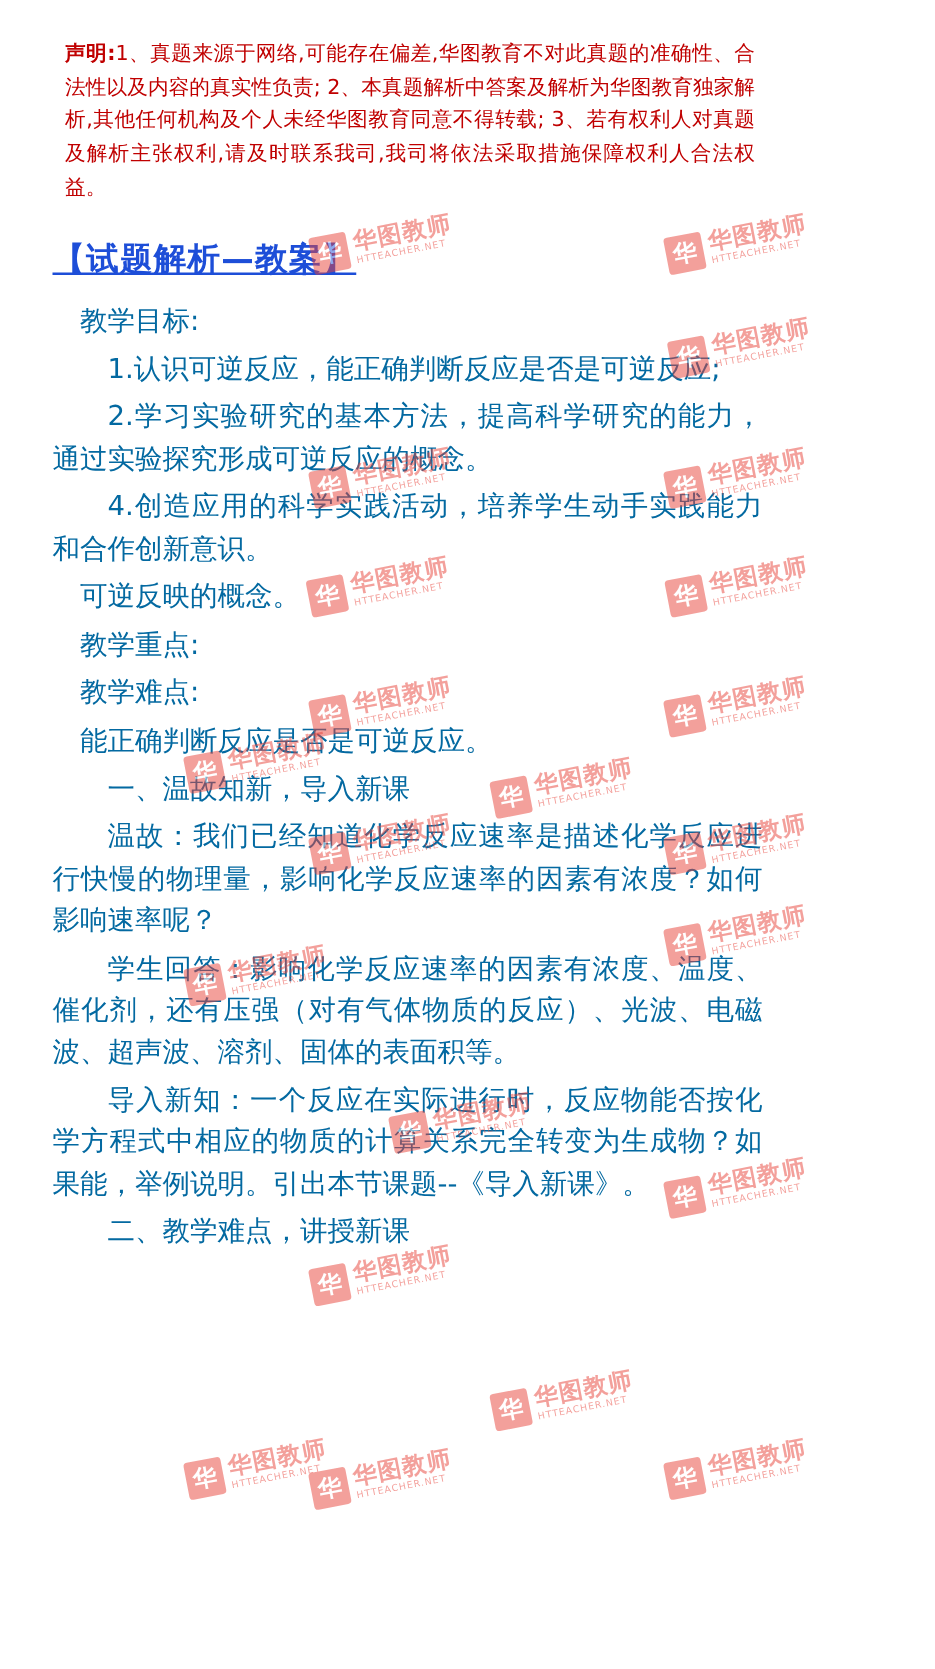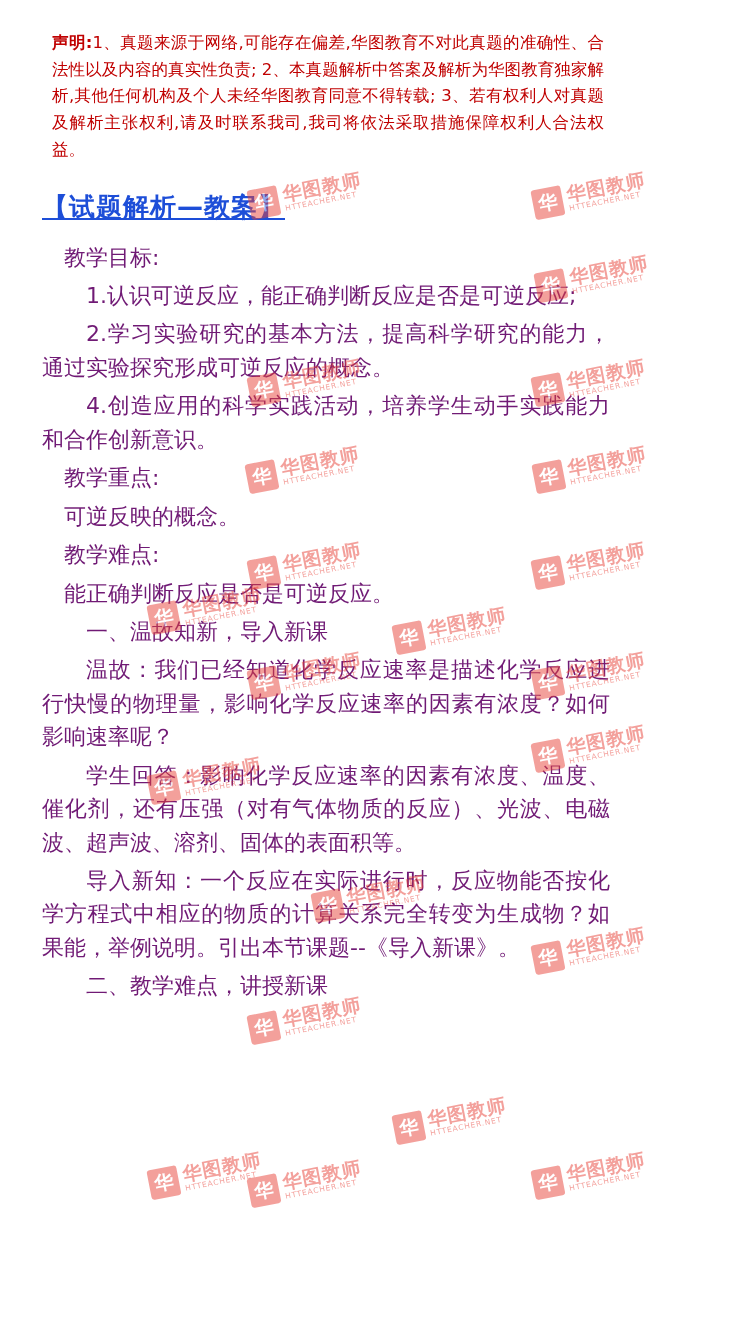--- a/index.html
+++ b/index.html
@@ -44,21 +44,21 @@
     color: #1d4ed8;
     margin: 26px 0 16px 0;
     letter-spacing: 1px;
     text-decoration: underline;
   }
 
   
   .para {
     font-size: 22px;
     line-height: 1.52;
-    color: #701a75;
+    color: #0369a1;
     margin: 5px 0;
     text-align: justify;
   }
   .para.indent {
     text-indent: 2em;
   }
   .para.noindent {
     text-indent: 1em;
   }
 
@@ -114,22 +114,22 @@
     <span class="lead">声明:</span><span>1、真题来源于网络,可能存在偏差,华图教育不对此真题的准确性、合法性以及内容的真实性负责; 2、本真题解析中答案及解析为华图教育独家解析,其他任何机构及个人未经华图教育同意不得转载; 3、若有权利人对真题及解析主张权利,请及时联系我司,我司将依法采取措施保障权利人合法权益。</span>
   </p>
 
   <h1 class="doc-title">【试题解析—教案】</h1>
 
   <div>
     <p class="para noindent">教学目标:</p>
     <p class="para indent">1.认识可逆反应，能正确判断反应是否是可逆反应;</p>
     <p class="para indent">2.学习实验研究的基本方法，提高科学研究的能力，通过实验探究形成可逆反应的概念。</p>
     <p class="para indent">4.创造应用的科学实践活动，培养学生动手实践能力和合作创新意识。</p>
+    <p class="para noindent">可逆反映的概念。</p>
     <p class="para noindent">教学重点:</p>
-    <p class="para noindent">可逆反映的概念。</p>
     <p class="para noindent">教学难点:</p>
     <p class="para noindent">能正确判断反应是否是可逆反应。</p>
     <p class="para indent">一、温故知新，导入新课</p>
     <p class="para indent">温故：我们已经知道化学反应速率是描述化学反应进行快慢的物理量，影响化学反应速率的因素有浓度？如何影响速率呢？</p>
     <p class="para indent">学生回答：影响化学反应速率的因素有浓度、温度、催化剂，还有压强（对有气体物质的反应）、光波、电磁波、超声波、溶剂、固体的表面积等。</p>
     <p class="para indent">导入新知：一个反应在实际进行时，反应物能否按化学方程式中相应的物质的计算关系完全转变为生成物？如果能，举例说明。引出本节课题--《导入新课》。</p>
     <p class="para indent">二、教学难点，讲授新课</p>
   </div>
 
   <div id="watermark-layer">

